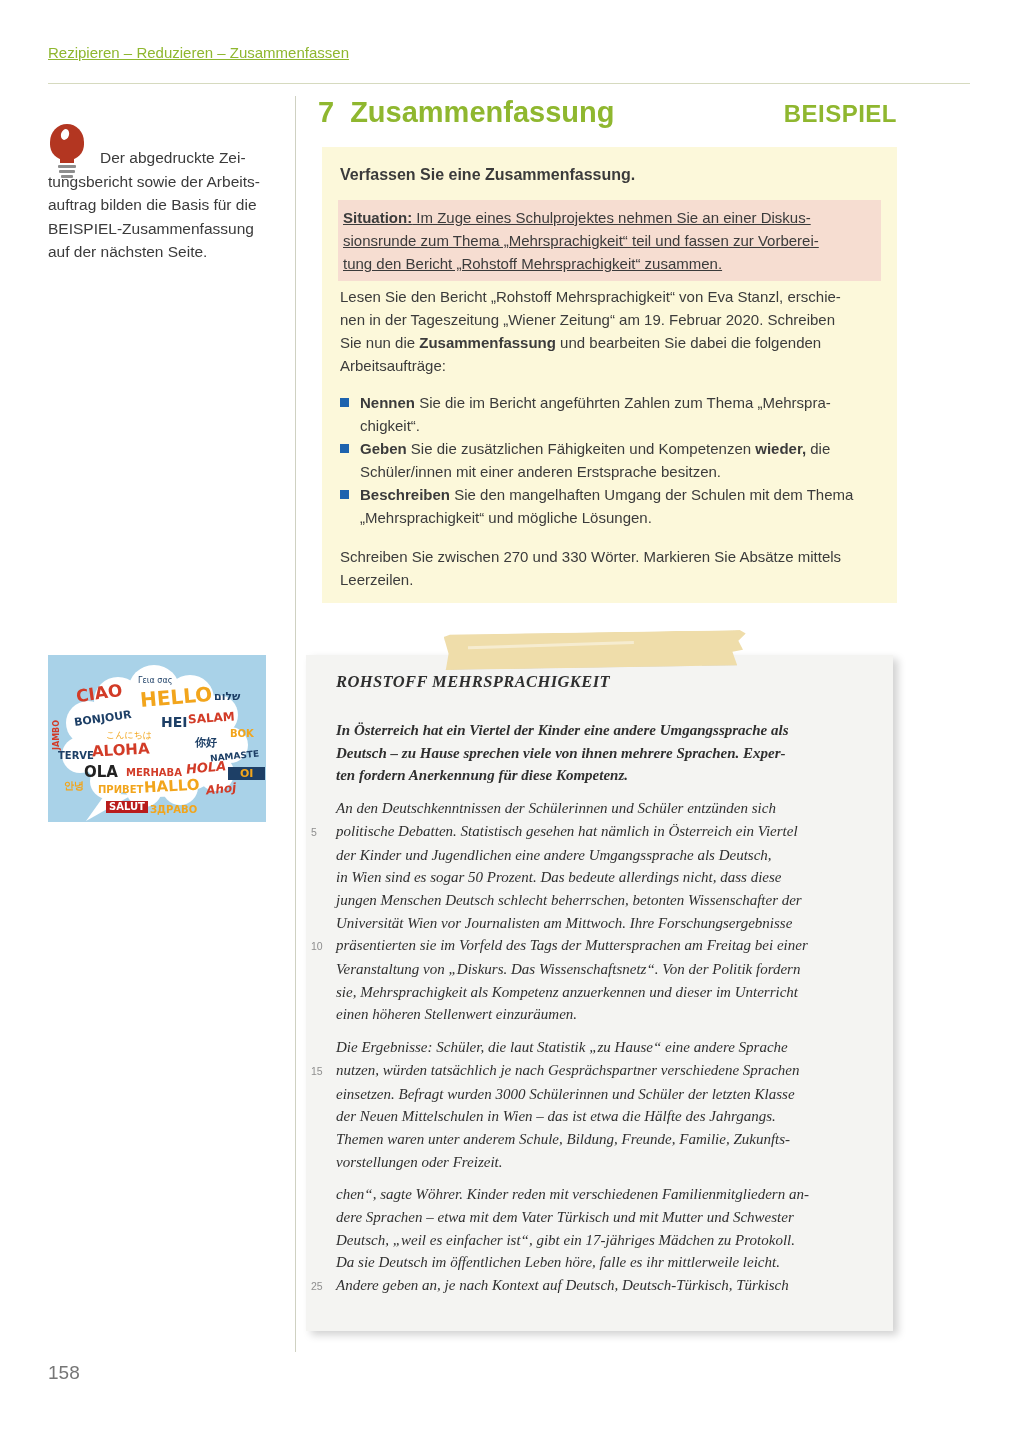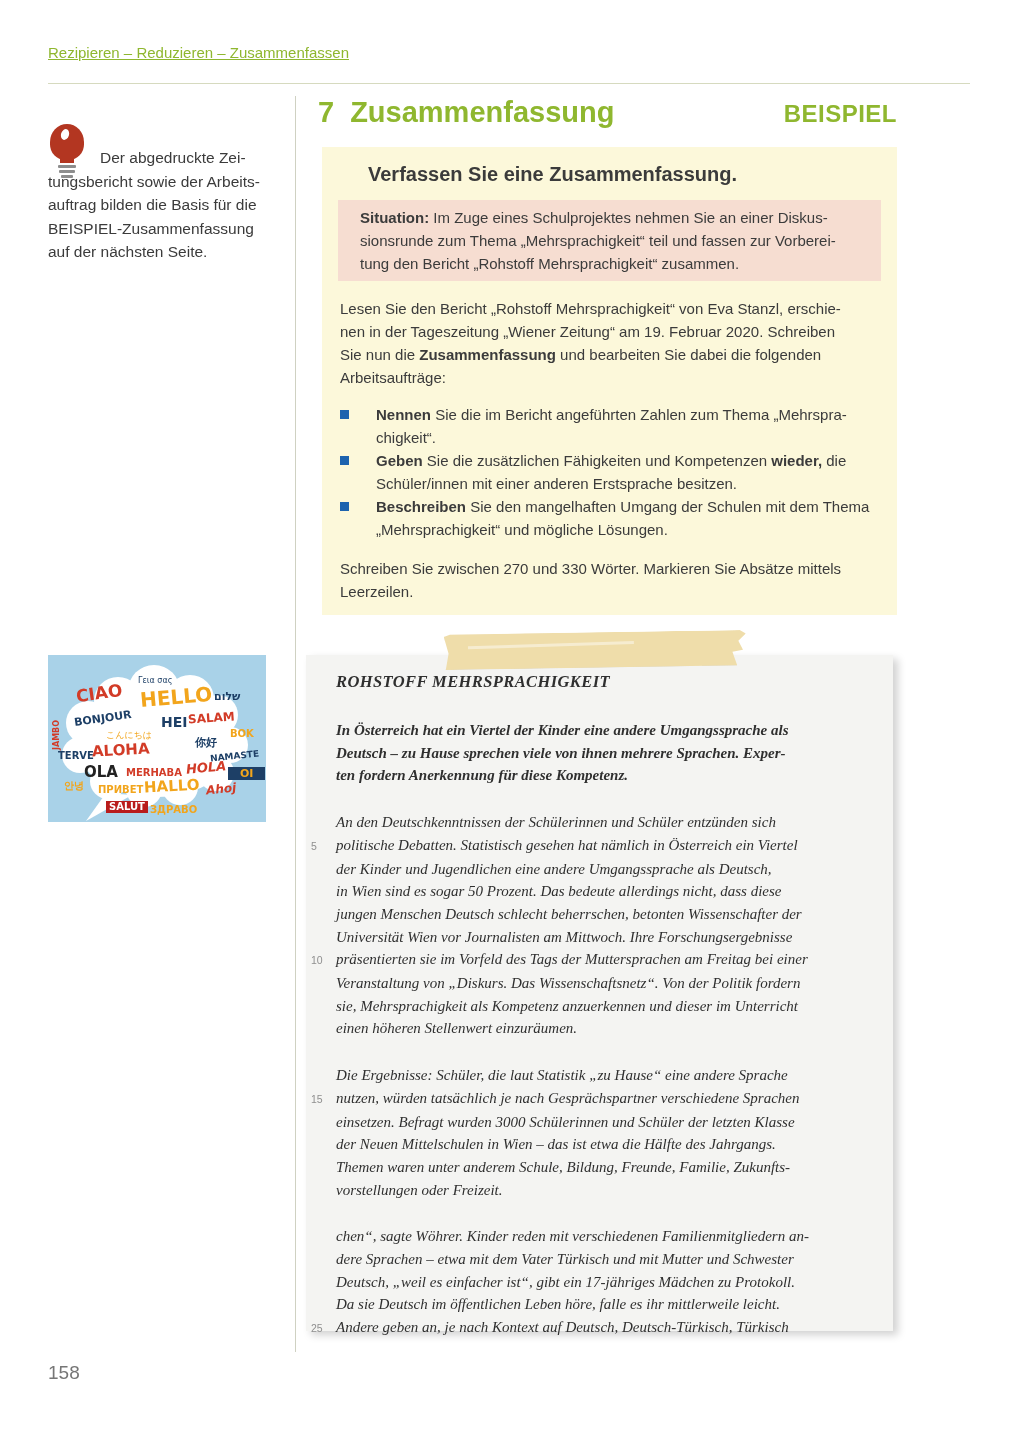--- a/index.html
+++ b/index.html
@@ -25,46 +25,46 @@
 
   
   .title-row{position:absolute;left:318px;top:88px;width:579px;display:flex;justify-content:space-between;align-items:baseline;margin-top:8px;}
   .chapter-title{font-size:29px;font-weight:bold;color:#8fb72f;}
   .ch-num{margin-right:16px;}
   .badge{font-size:24px;font-weight:bold;color:#8fb72f;letter-spacing:0.5px;}
 
   
   .assignment-box{position:absolute;left:322px;top:147px;width:575px;box-sizing:border-box;
     background:#fcf8da;padding:16px 18px 12px 18px;font-size:15px;line-height:23px;color:#3b3b3b;}
-  .a-heading{font-weight:bold;font-size:20px;margin-bottom:14px;margin-left:28px;}
-  .situation-box{background:#f6ddd1;padding:6px 22px;margin:0 -2px;}
-  .read-par{margin-top:16px;}
+  .a-heading{font-weight:bold;font-size:16px;margin-bottom:14px;}
+  .situation-box{background:#f6ddd1;padding:6px 5px;margin:0 -2px;text-decoration:underline;}
+  .read-par{margin-top:4px;}
   .bullets{margin-top:14px;}
-  .bullet-item{display:grid;grid-template-columns:20px 1fr;gap:16px;}
+  .bullet-item{display:grid;grid-template-columns:20px 1fr;}
   .bullet-marker{width:9px;height:9px;background:#1d63ae;margin-top:7px;}
   .tline{white-space:nowrap;}
   .word-count{margin-top:16px;}
   .bseg{font-weight:bold;}
 
   
   .illustration{position:absolute;left:48px;top:655px;width:218px;height:167px;background:#a9d2e8;overflow:hidden;}
   .illustration svg{position:absolute;left:0;top:0;}
   .bubble-word{position:absolute;font-family:"DejaVu Sans",sans-serif;white-space:nowrap;line-height:1;}
 
   
   .tape{position:absolute;left:444px;top:632px;width:302px;height:36px;background:#efddaa;z-index:3;
     transform:rotate(-0.8deg);
     clip-path:polygon(0% 8%,1.5% 55%,0.5% 100%,97% 98%,95.5% 60%,99% 55%,97.5% 30%,100% 10%,98% 0%,2% 2%);
     box-shadow:0 2px 3px rgba(0,0,0,0.12);}
   .tape:after{content:"";position:absolute;left:8%;top:30%;width:55%;height:3px;background:rgba(255,255,255,0.45);transform:rotate(-1deg);}
   .article-card{position:absolute;left:306px;top:655px;width:587px;height:676px;box-sizing:border-box;
     background:#f4f4f2;box-shadow:5px 4px 8px rgba(0,0,0,0.18);padding:16px 16px 24px 0;z-index:2;
     font-family:"Liberation Serif",serif;font-style:italic;color:#2f2f2f;}
   .art-title{margin-left:30px;font-size:16.5px;font-weight:bold;letter-spacing:0.4px;line-height:22px;}
-  .apara{margin-top:24px;}
+  .apara{margin-top:10px;}
   .apara.lead{margin-top:26px;}
   .apara.lead .atext{font-weight:bold;}
   .arow{display:grid;grid-template-columns:30px 1fr;align-items:baseline;line-height:22.7px;}
   .lnum{font-family:"Liberation Sans",sans-serif;font-style:normal;font-size:10.5px;color:#8f8f8f;padding-left:5px;}
   .atext{font-size:15px;white-space:nowrap;}
 
   .page-number{position:absolute;left:48px;top:1362px;font-size:19px;color:#767676;}
 </style>
 </head>
 <body>

